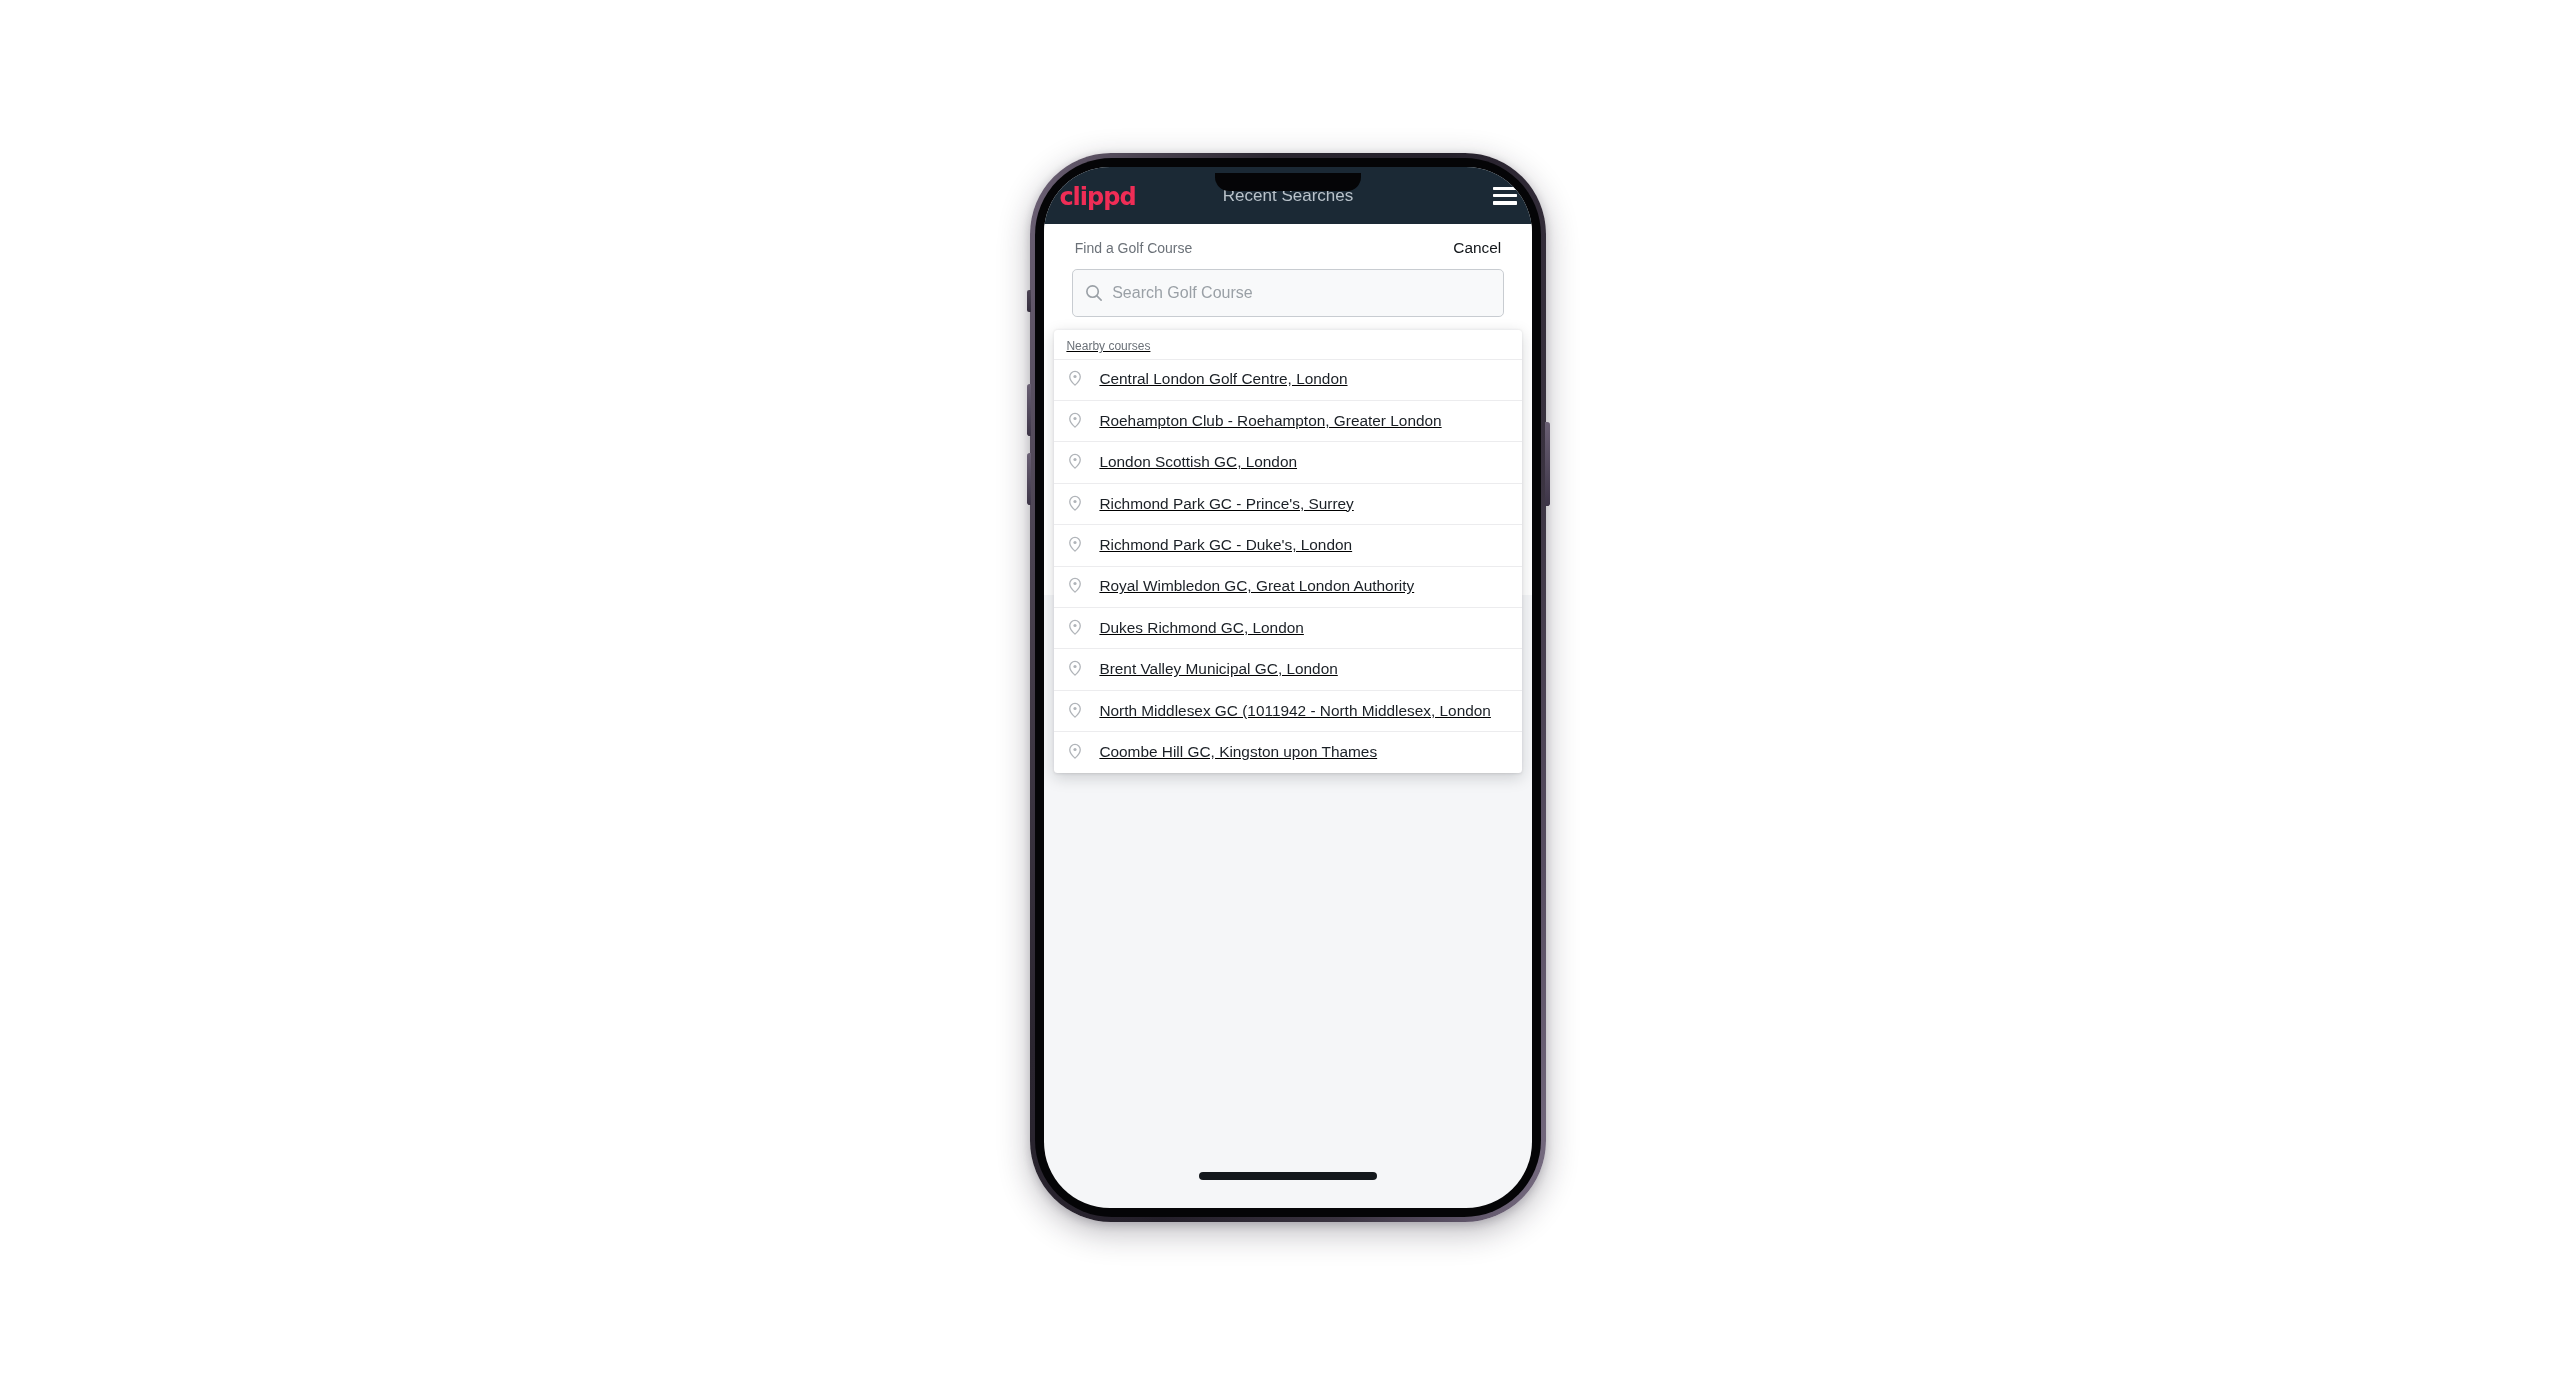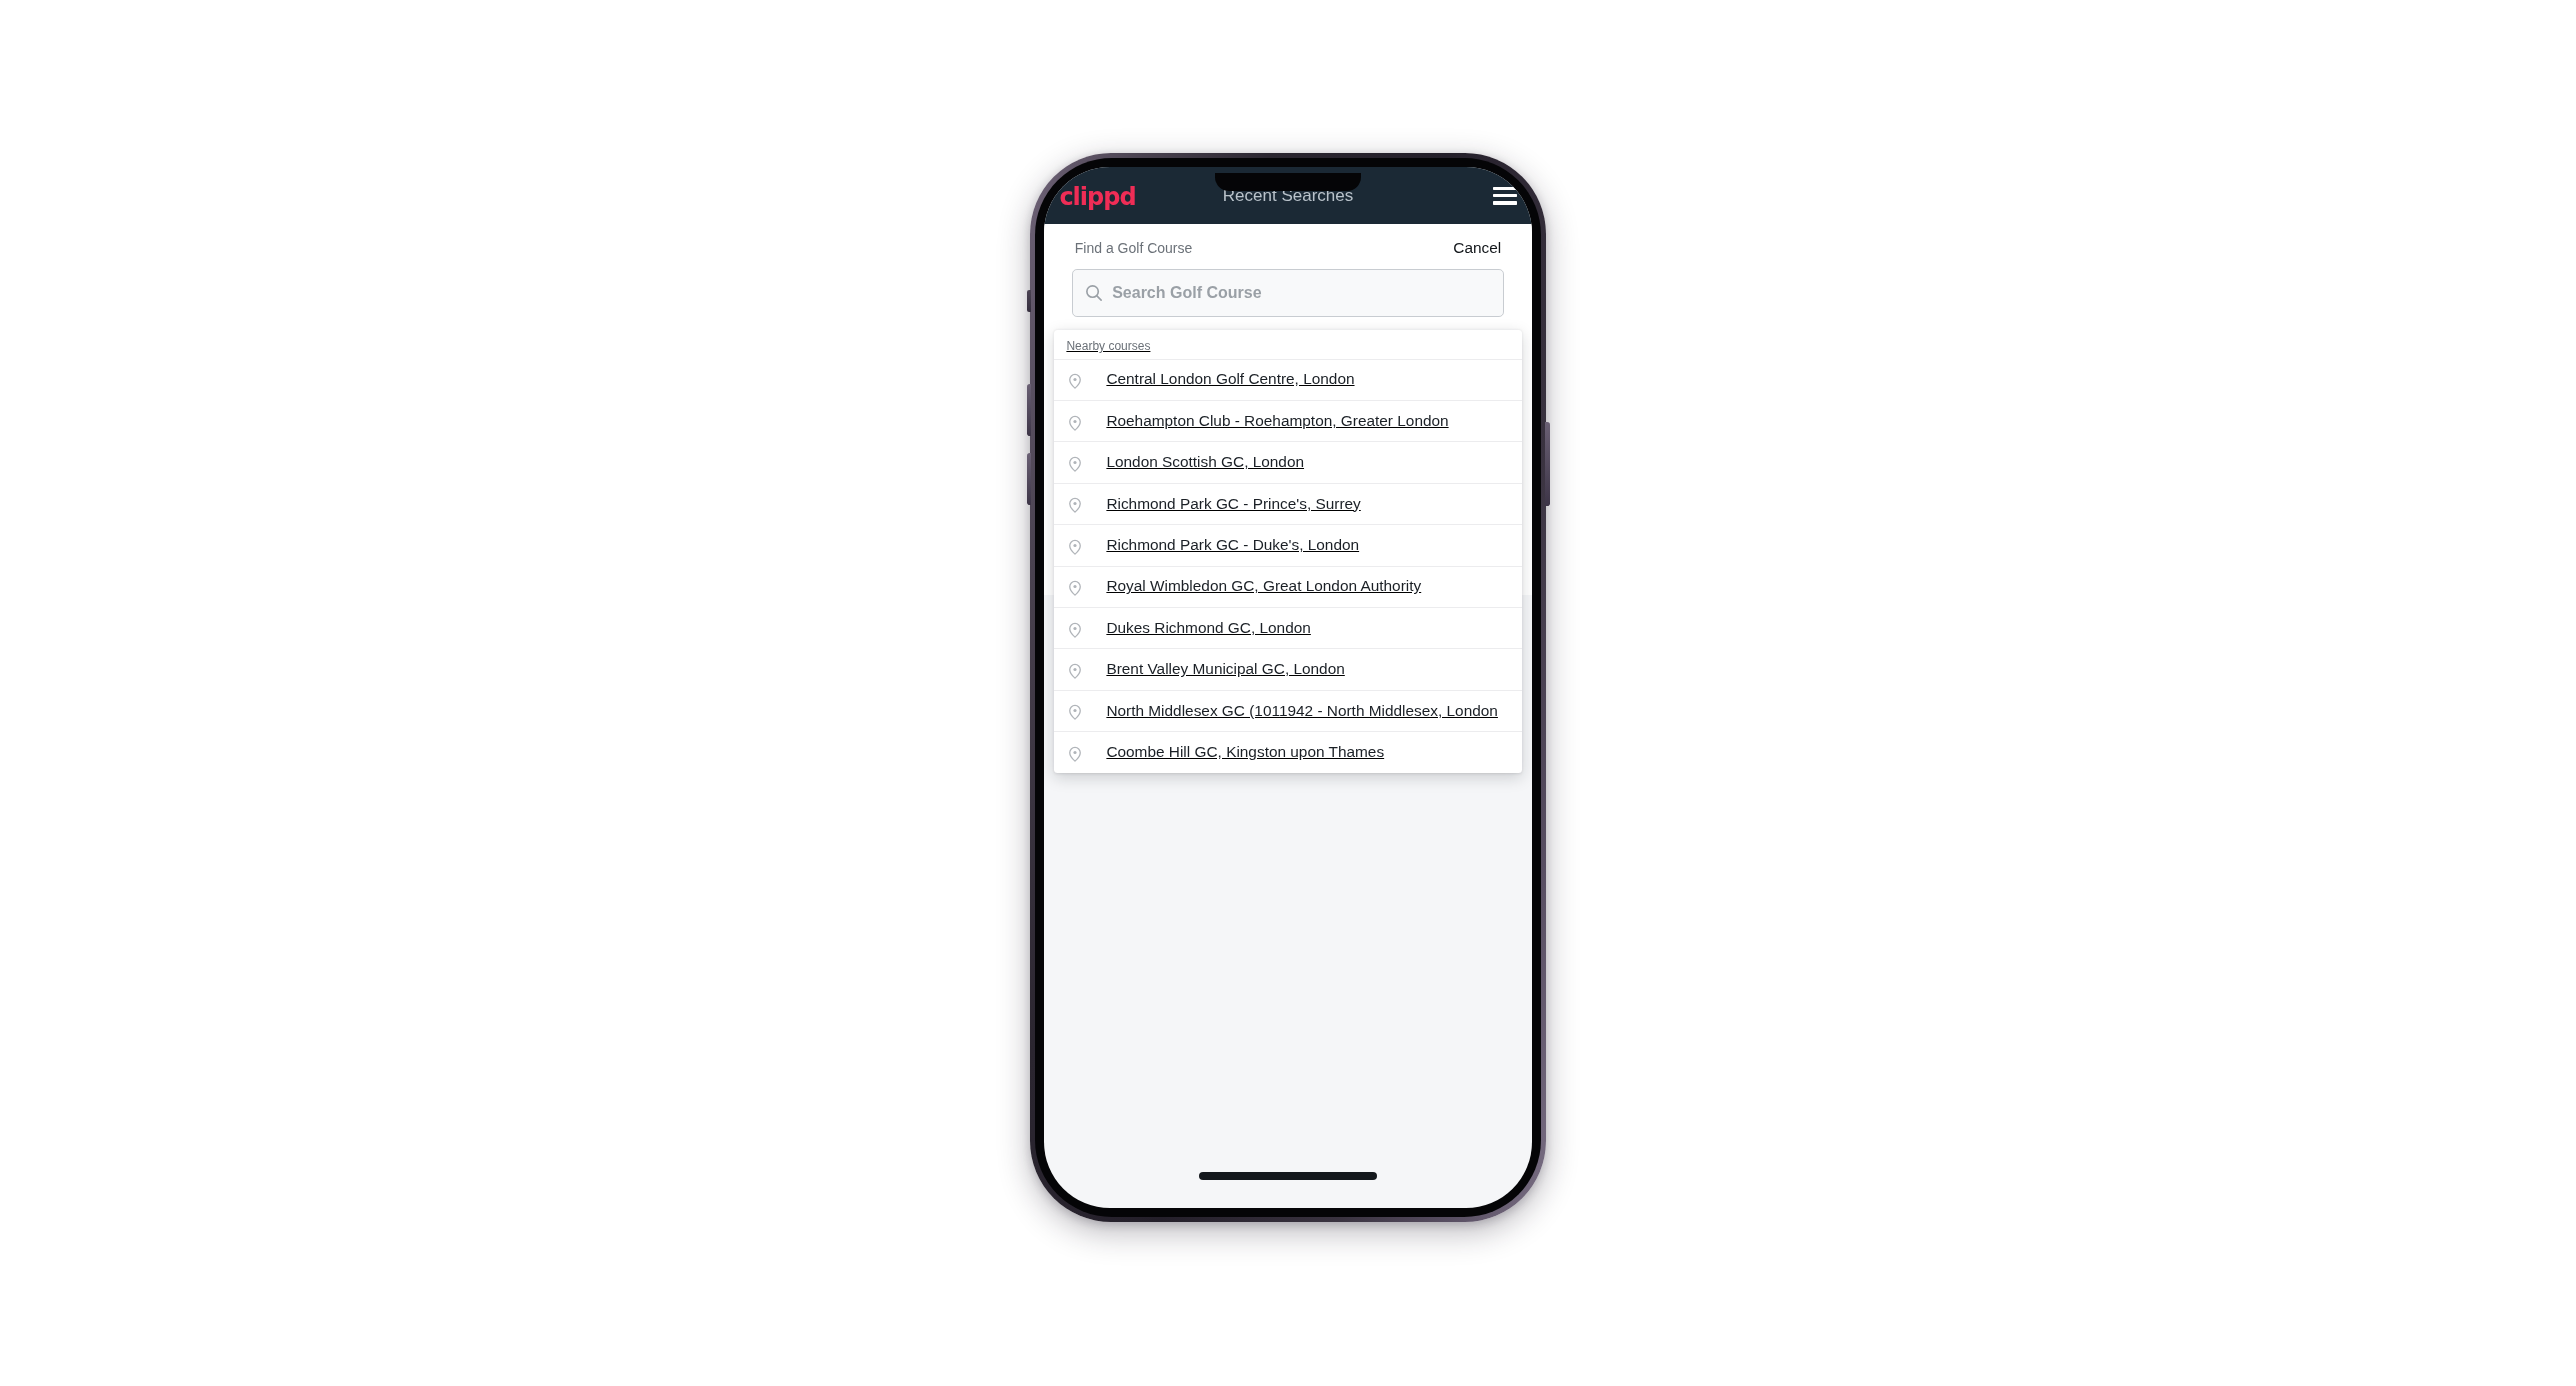--- a/index.html
+++ b/index.html
@@ -186,21 +186,20 @@
   }
   .search-icon { flex: 0 0 auto; width: 19.6px; height: 19.6px; margin-right: 8.4px; }
   .search-input {
     flex: 1;
     border: none;
     outline: none;
     background: transparent;
     font-family: "Liberation Sans", sans-serif;
     font-size: 16px;
     color: #8b5cf6;
-    font-weight: bold;
   }
   .search-input::placeholder { color: #9aa0a6; }
 
   
   .results-panel {
     position: absolute;
     left: 9.8px;
     right: 9.8px;
     top: 106px;
     background: #ffffff;
@@ -210,22 +209,22 @@
     z-index: 15;
     text-decoration: underline;
   }
   .results-heading {
     font-size: 12px;
     color: #6b7178;
     padding: 9px 12.6px 5.6px 12.6px;
   }
   .result-row {
     display: flex;
-    align-items: flex-end;
-    gap: 22px;
+    align-items: flex-start;
+    gap: 15px;
     padding: 9.8px 12.6px 9.8px 12.6px;
     border-top: 0.7px solid #ececee;
     cursor: pointer;
     min-height: 39px;
   }
   .result-row:first-of-type { border-top: 0.7px solid transparent; padding-top: 2.8px; padding-bottom: 12.6px; }
   .pin-icon { flex: 0 0 auto; width: 18px; height: 18px; }
   .result-text {
     font-size: 15.4px;
     color: #1b2026;

